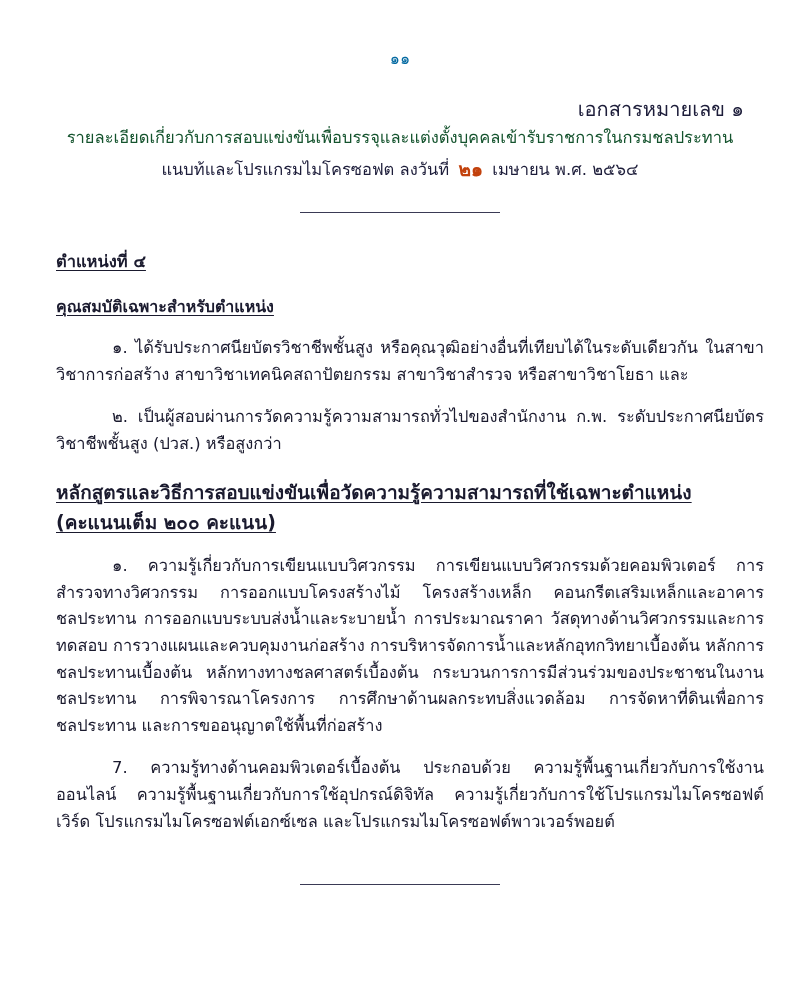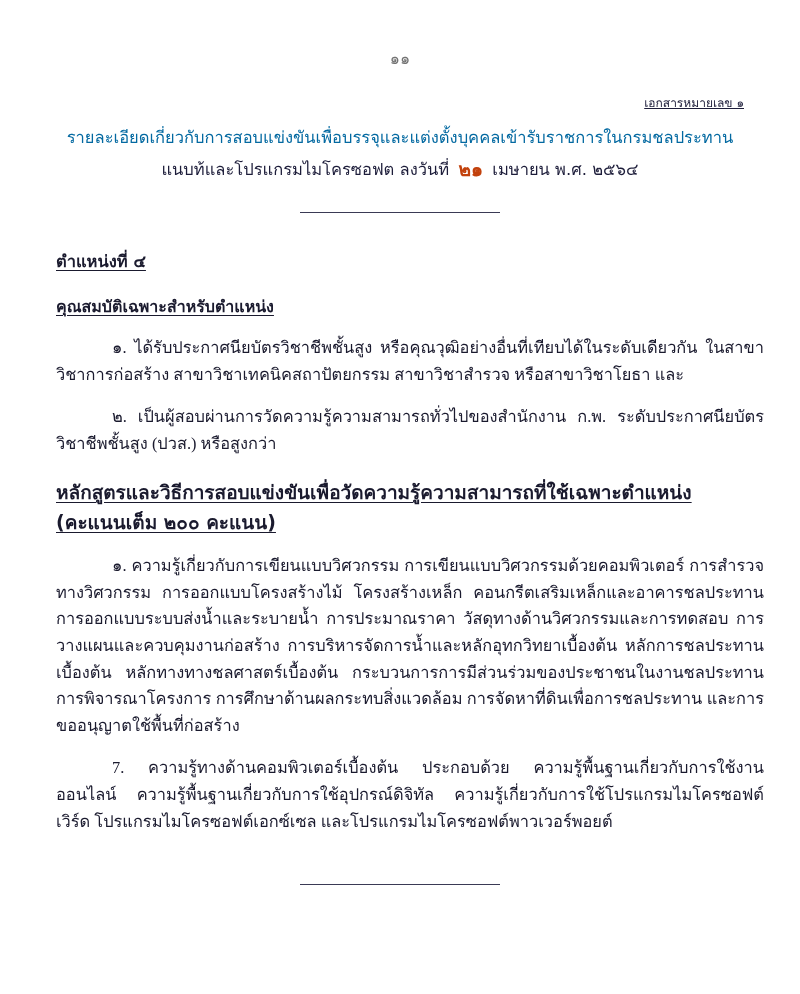--- a/index.html
+++ b/index.html
@@ -22,41 +22,40 @@
     padding: 0;
     box-sizing: border-box;
   }
   .page-number {
     position: absolute;
     top: 46px;
     left: 0;
     width: 800px;
     text-align: center;
     font-size: 16px;
-    color: #737373;
+    color: #0369a1;
   }
   .doc-ref {
     position: absolute;
     top: 93px;
     right: 56px;
-    font-size: 12px;
+    font-size: 20px;
     color: #1d1d3a;
-    text-decoration: underline;
   }
   .title-block {
     position: absolute;
     top: 124px;
     left: 0;
     width: 800px;
     text-align: center;
     line-height: 1.65;
   }
   .title-line {
     font-size: 16.5px;
-    color: #0369a1;
+    color: #14532d;
     display: block;
   }
   .title-line-2 {
     font-size: 16.5px;
     color: #1d1d3a;
     display: block;
     margin-top: 2px;
   }
   .ink-num {
     color: #c2410c;
@@ -115,21 +114,20 @@
     text-underline-offset: 3px;
     font-size: 19px;
     margin: 20px 0 12px 0;
     display: block;
   }
   .para {
     font-size: 16.4px;
     line-height: 1.62;
     text-align: justify;
     margin: 16px 0 4px 0;
-    font-family: Liberation Serif, serif;
   }
   .indent {
     text-indent: 56px;
   }
   .para-block {
     margin-bottom: 10px;
   }
 </style>
 </head>
 <body>

